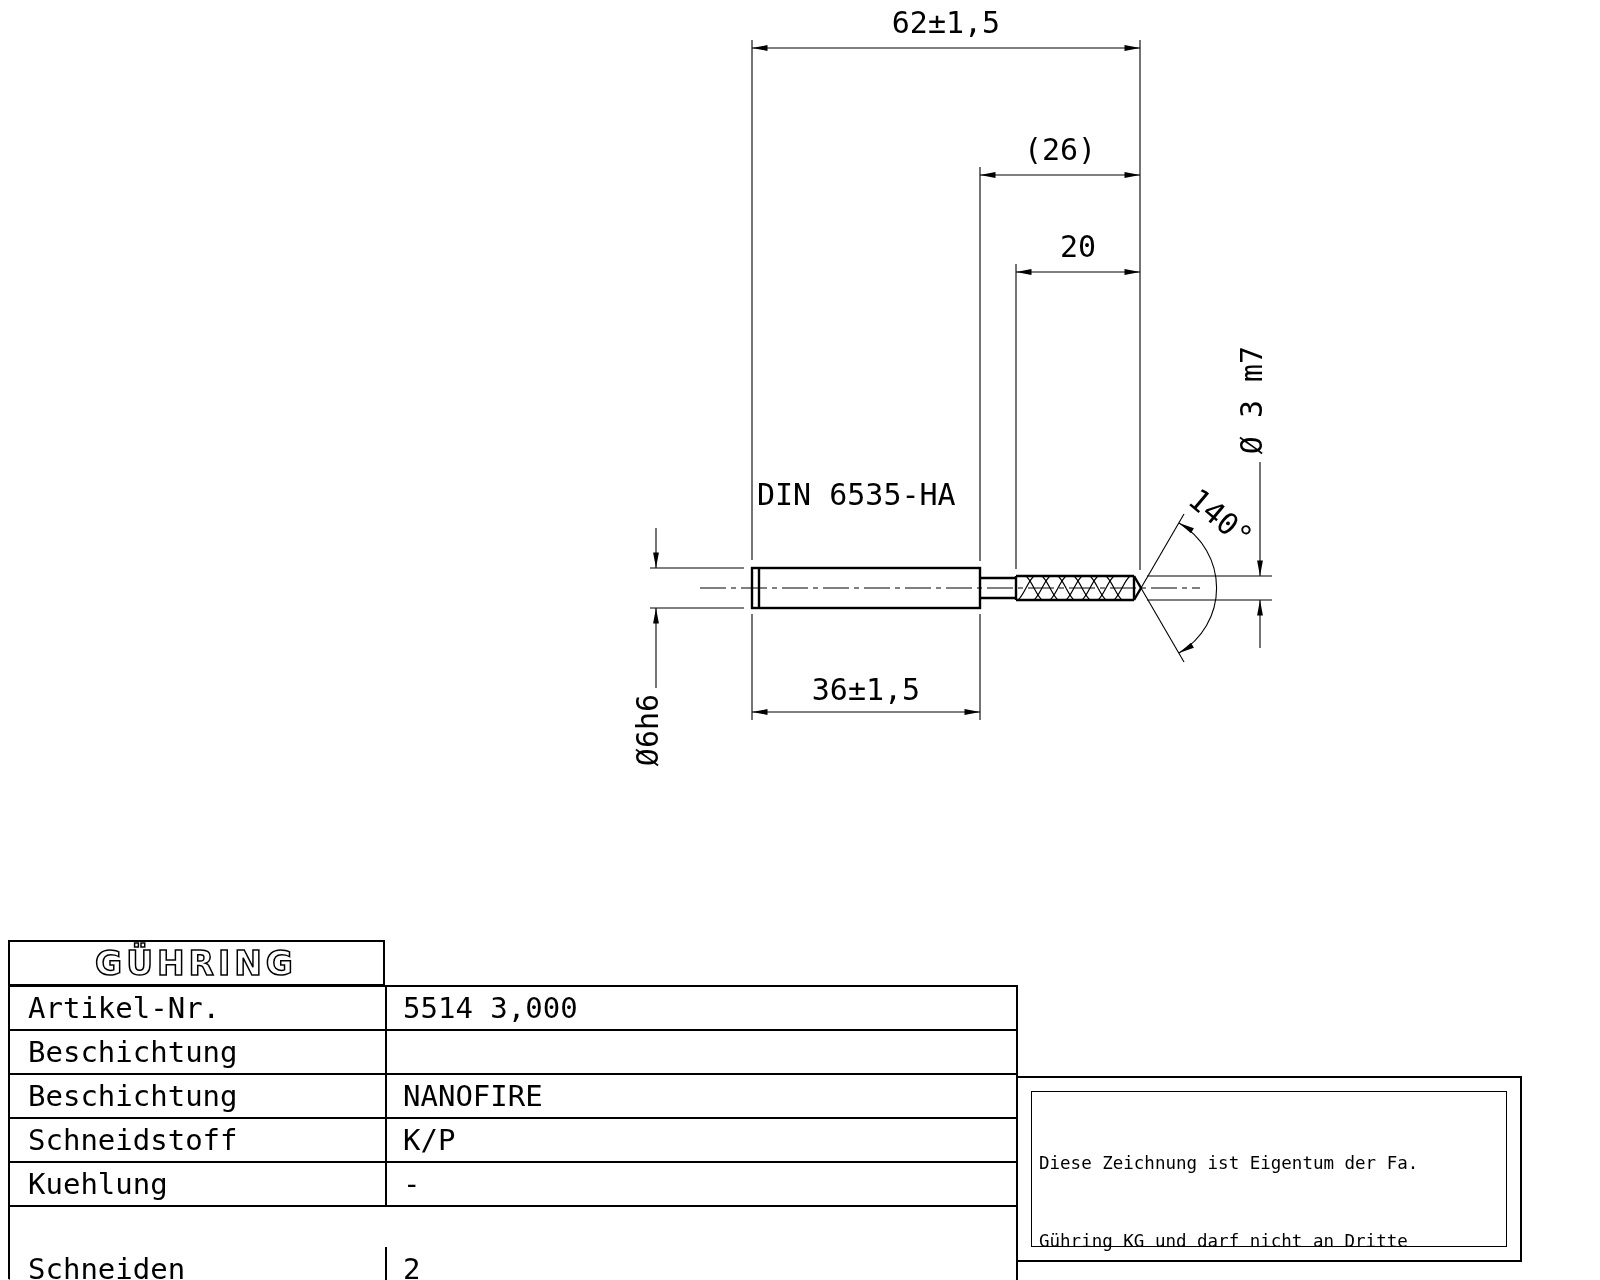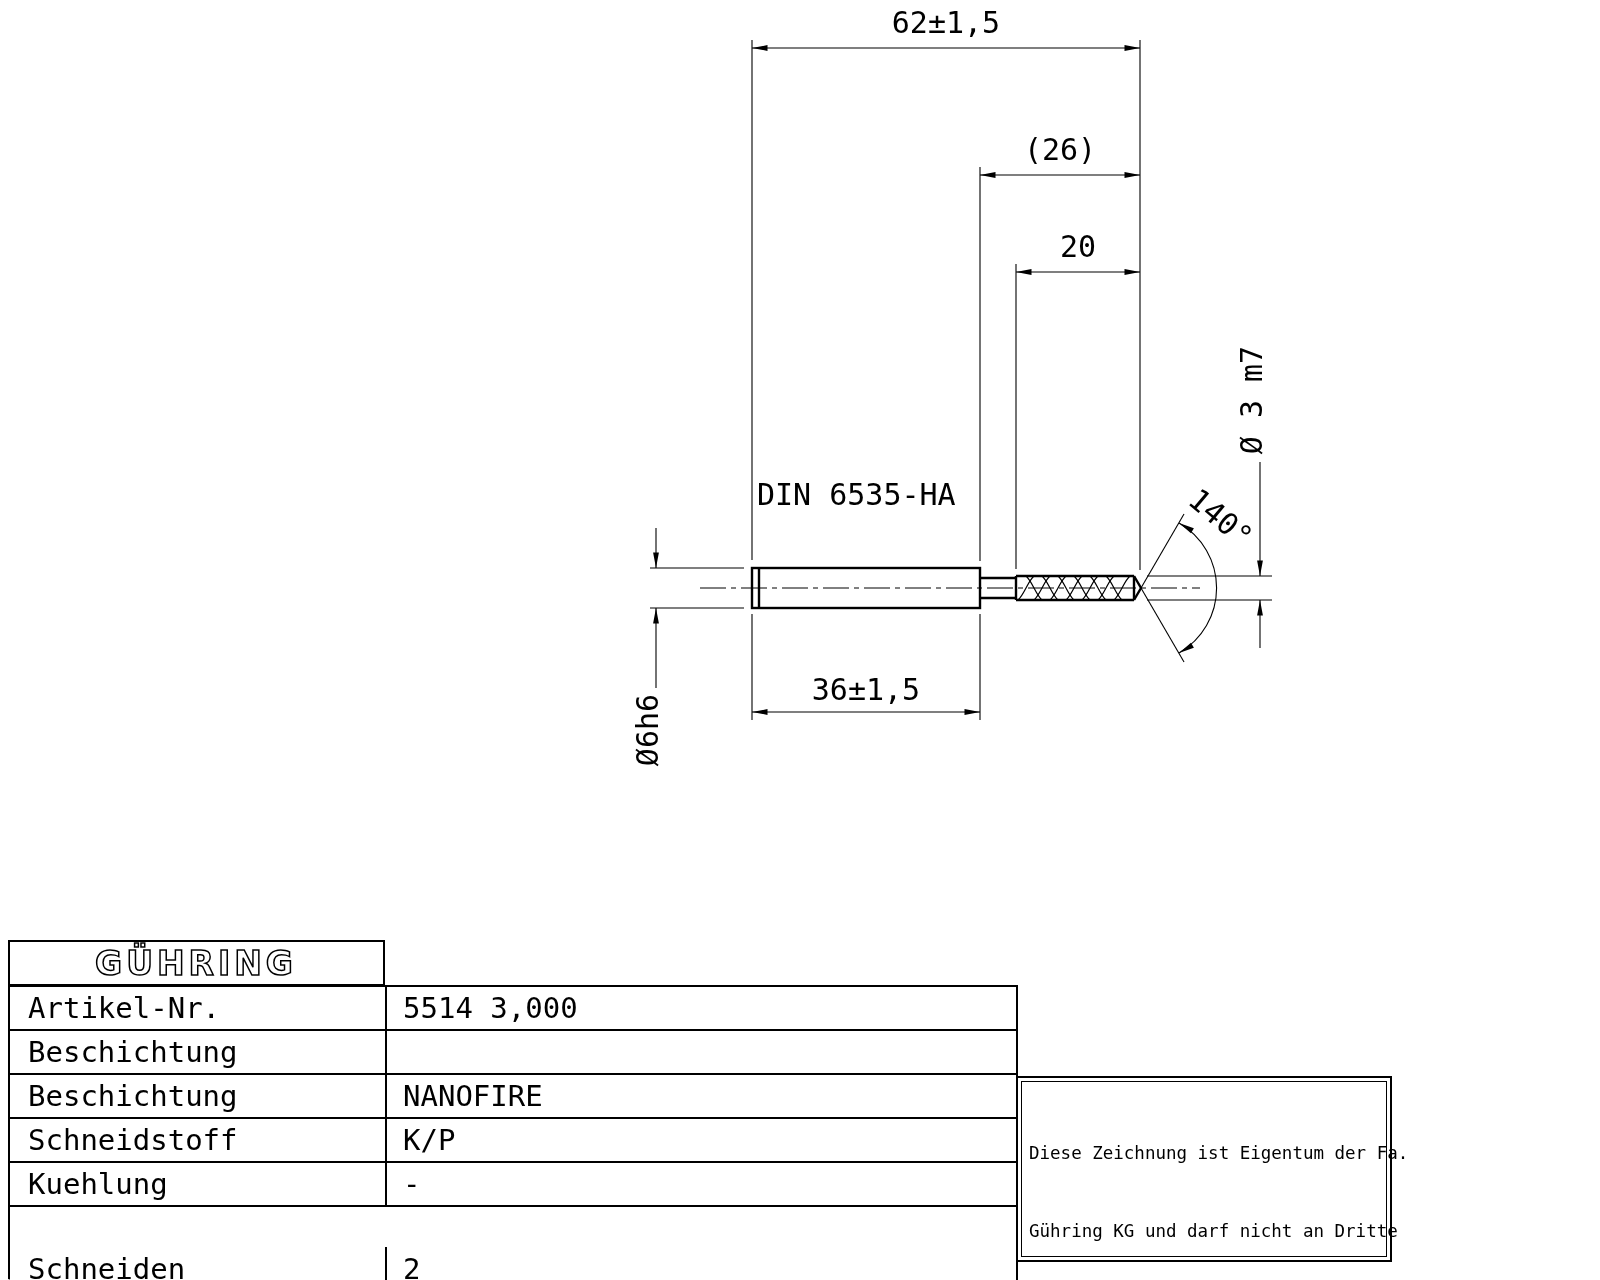--- a/index.html
+++ b/index.html
@@ -37,22 +37,22 @@
     padding-left:18px; font-size:29px; white-space:pre;
   }
   .spec-value {
     flex:1; display:flex; align-items:center;
     padding-left:16px; font-size:29px; white-space:pre;
   }
 
   
   .note-box {
     position:absolute; left:1016px; top:1076px;
-    width:376px; height:186px;
-    border:2px solid #000; padding:3px; background:#fff;
+    width:506px; height:186px;
+    border:2px solid #000; padding:13px; background:#fff;
   }
   .note-inner {
     width:100%; height:100%;
     border:1px solid #000;
     padding:6px 7px;
     font-size:17.5px; line-height:26px; white-space:pre;
   }
 </style>
 </head>
 <body>

